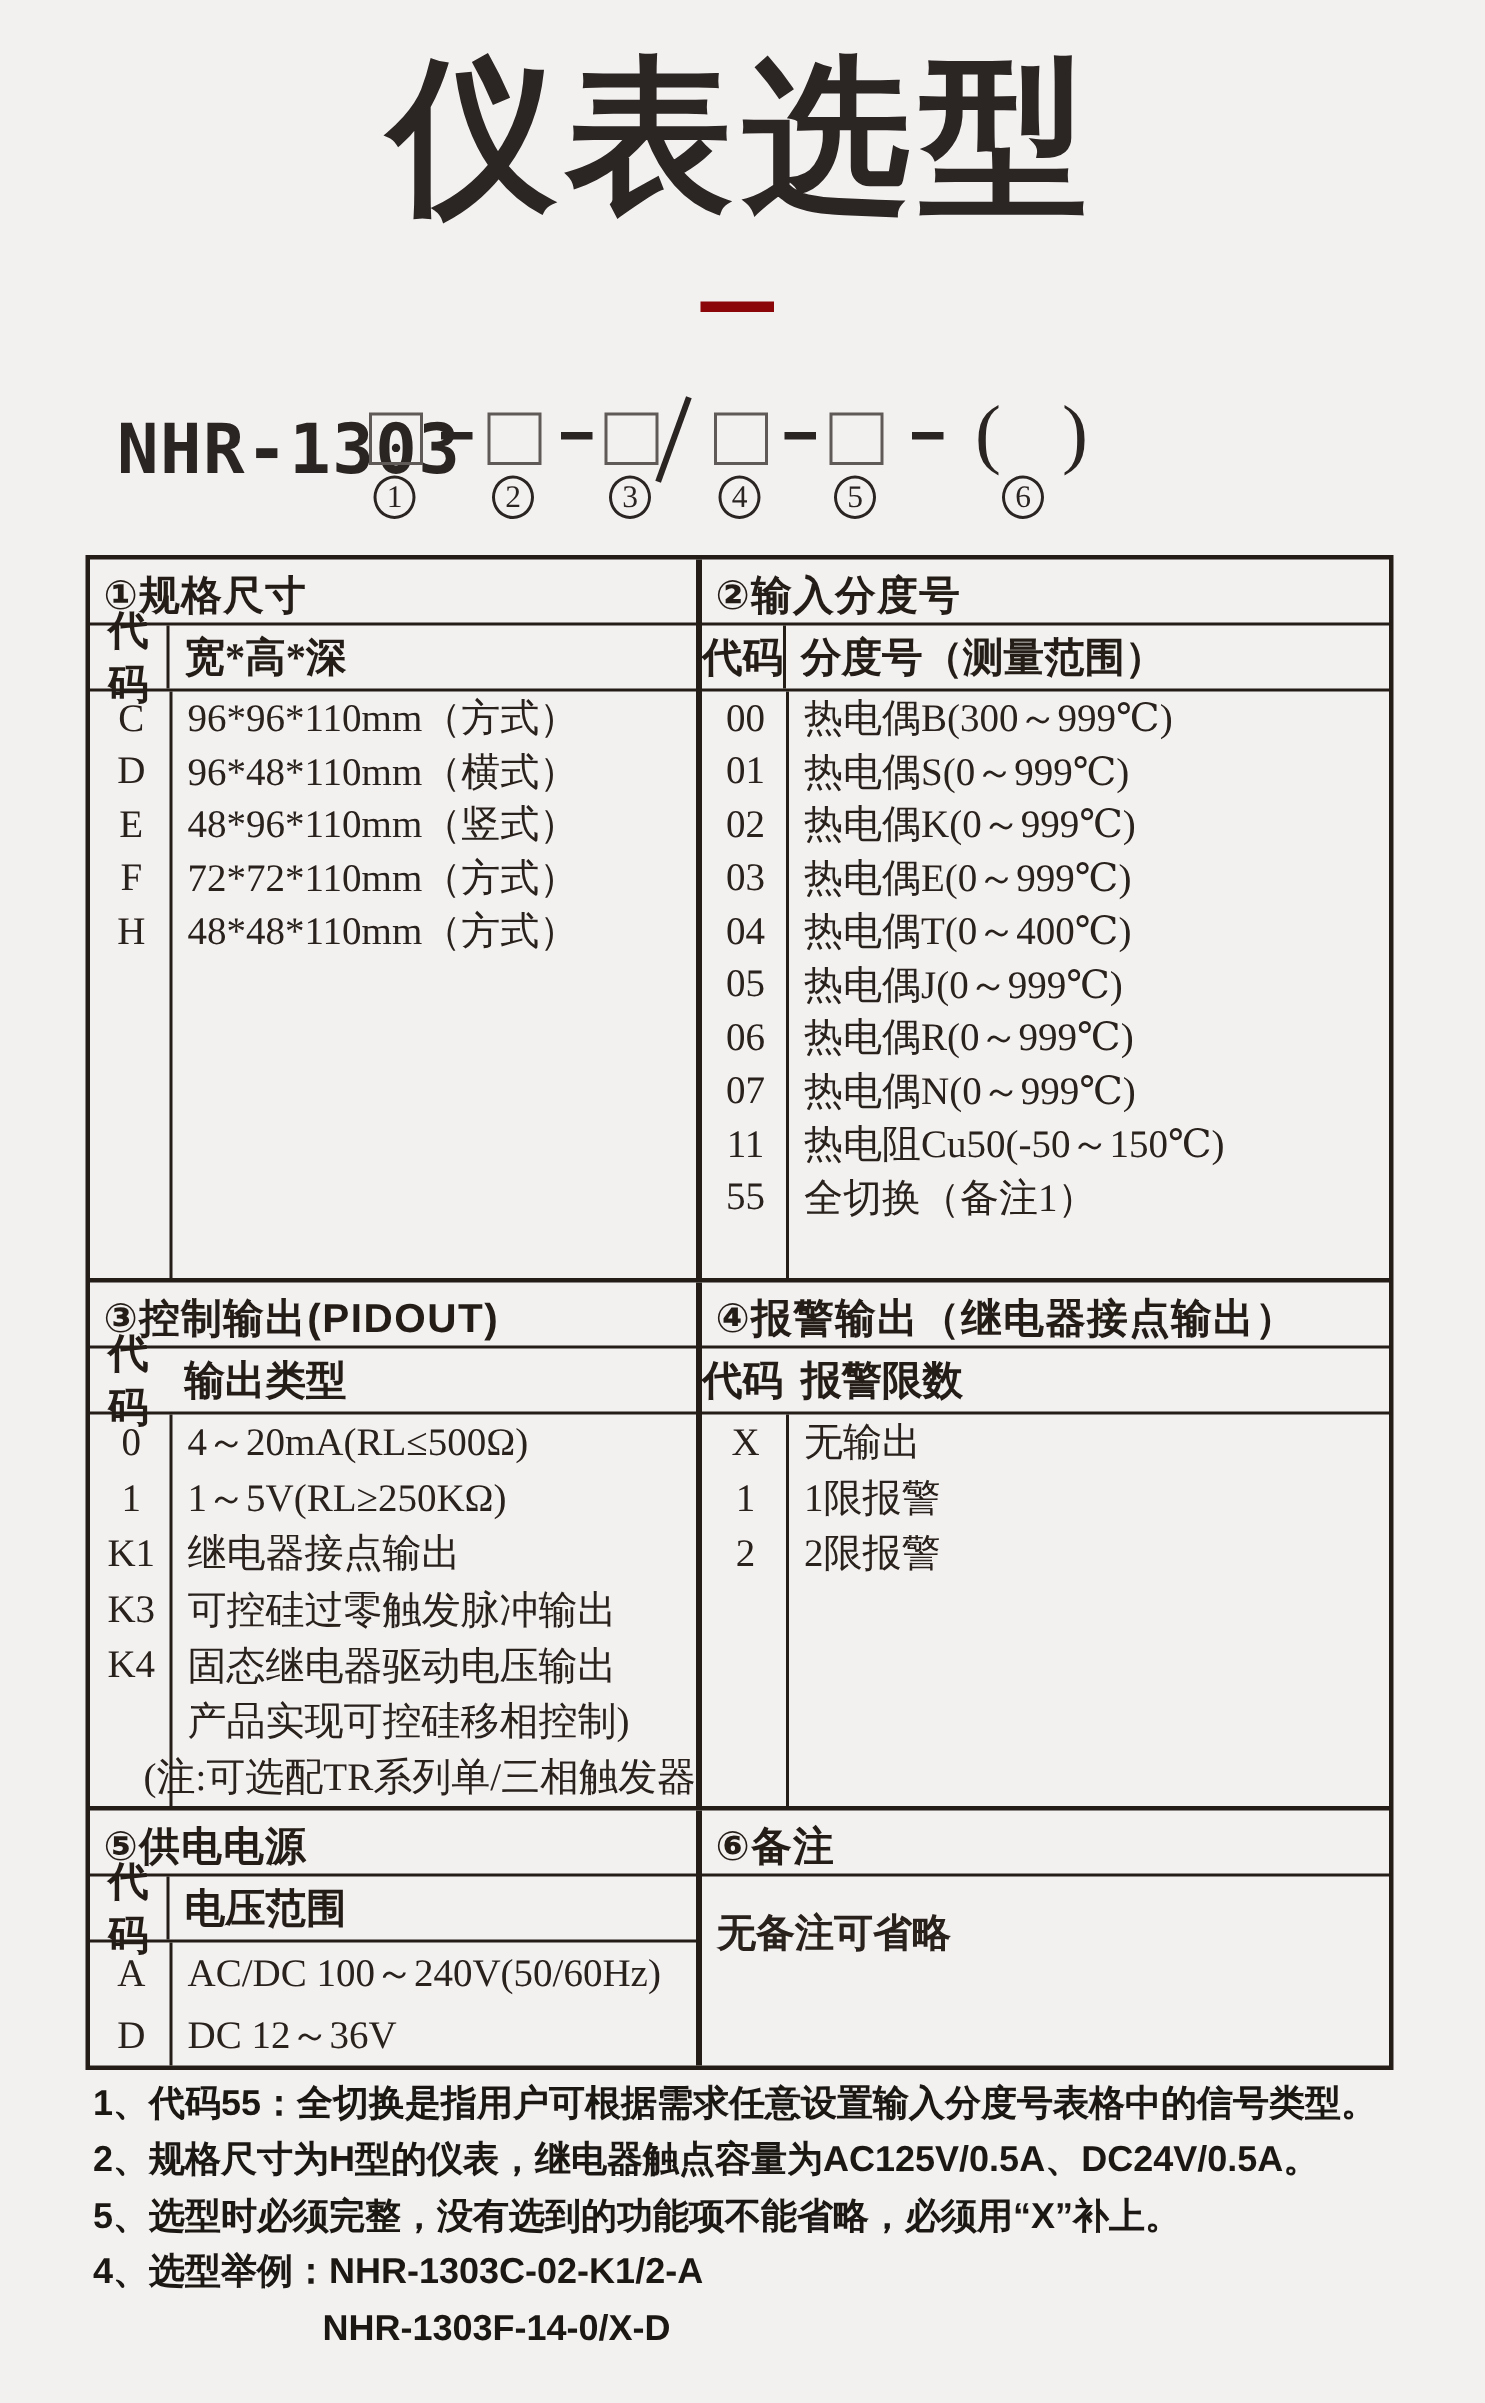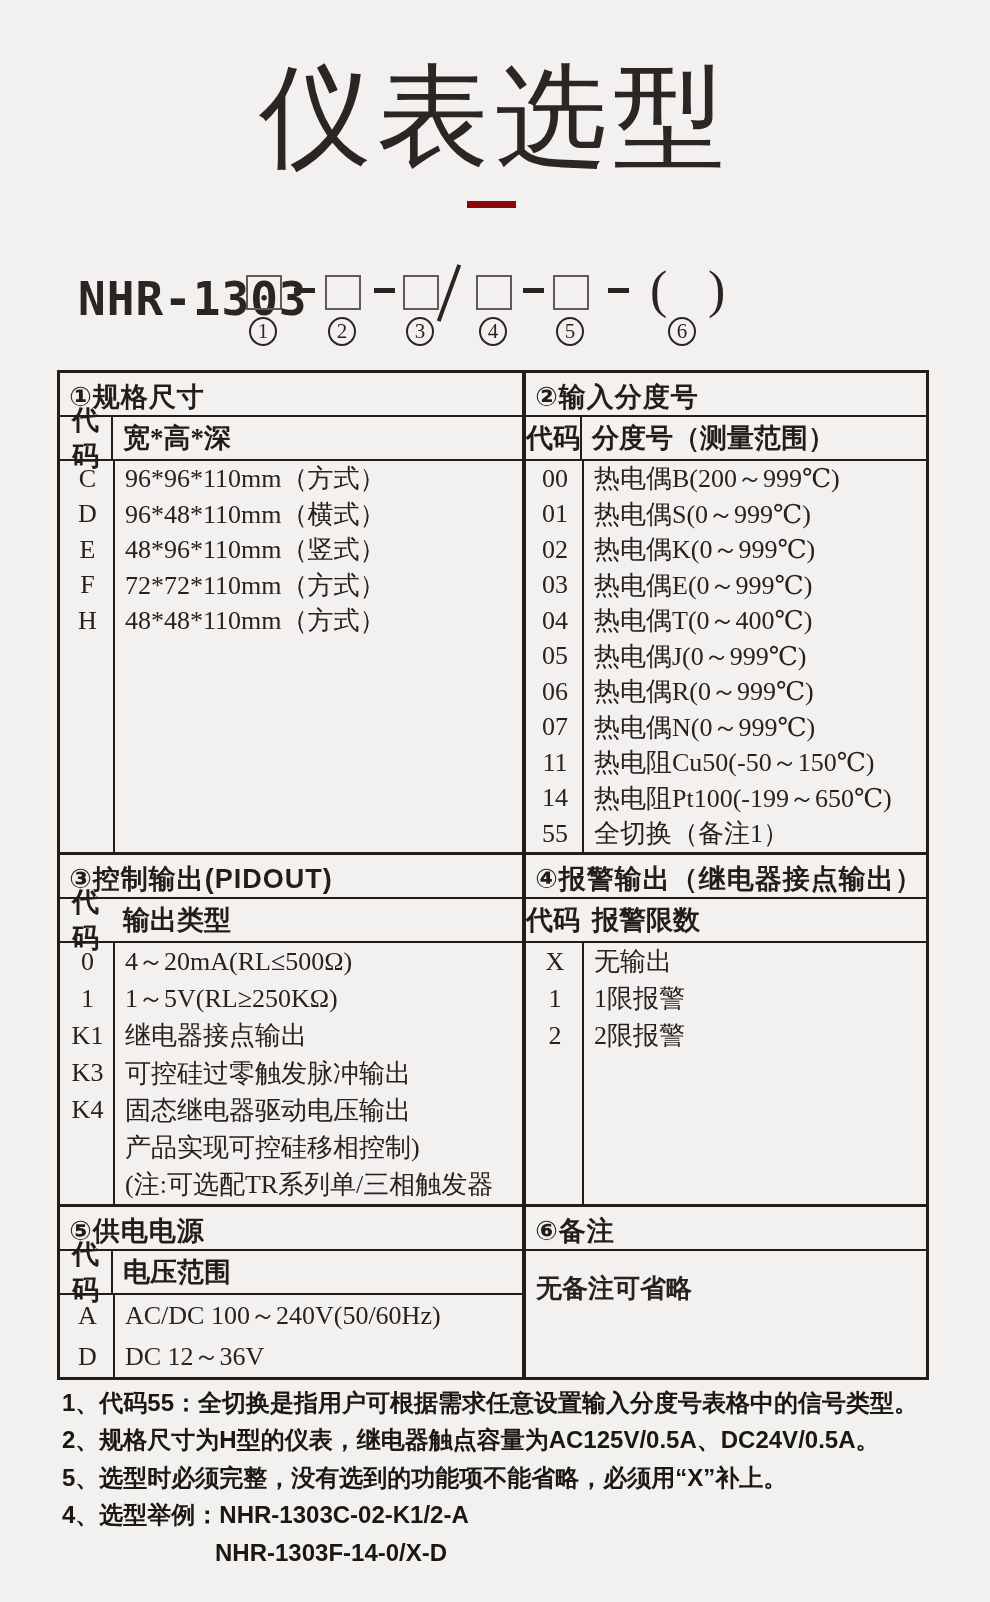--- a/index.html
+++ b/index.html
@@ -6,23 +6,23 @@
   html,body { width:990px; height:1602px; }
   body {
     position:relative;
     background:#f3f1f0;
     font-family:"Liberation Sans","DejaVu Sans",sans-serif;
     color:#281f1a;
     overflow:hidden;
   }
   
   .page-title {
-    position:absolute; top:42px; left:0; width:100%;
+    position:absolute; top:16px; left:0; width:100%;
     text-align:center;
-    font-size:112px; font-weight:400; letter-spacing:6px;
+    font-size:112px; font-weight:700; letter-spacing:6px;
     color:#2b2624;
   }
   .accent-dash {
     position:absolute; left:467px; top:201px;
     width:49px; height:7px; background:#8a0608;
   }
   
   .model-area { position:absolute; left:0; top:0; width:990px; }
   .model-label {
     position:absolute; left:78px; top:272px;
@@ -58,21 +58,21 @@
   .sel-table {
     position:absolute; left:57px; top:370px; width:872px; height:1010px;
     border:3px solid #241d17;
     display:flex; flex-direction:column;
   }
   .pair { display:flex; width:100%; }
   .pair-a { height:482px; border-bottom:3px solid #241d17; }
   .pair-b { height:352px; border-bottom:3px solid #241d17;justify-content:flex-end; }
   .pair-c { flex:1; }
   .sec { display:flex; flex-direction:column; position:relative; }
-  .sec.left  { width:466px; border-right:4px solid #241d17; }
+  .sec.left  { width:408px; border-right:4px solid #241d17; }
   .sec.right { flex:1; }
   .sec-title {
     height:44px; border-bottom:2px solid #241d17;
     font-size:27px; font-weight:700; letter-spacing:1px;
     padding:6px 0 0 9px; color:#241d17; white-space:nowrap;
   }
   .sec-sub {
     height:44px; border-bottom:2px solid #241d17;
     display:flex; align-items:center;
     font-family:"Liberation Serif","DejaVu Serif",serif;
@@ -176,21 +176,21 @@
     </section>
     <section class="sec right">
       <div class="sec-title">②输入分度号</div>
       <div class="sec-sub">
         <div class="code">代码</div>
         <div class="desc">分度号（测量范围）</div>
       </div>
       <div class="rows">
           <div class="row">
             <div class="code">00</div>
-            <div class="desc">热电偶B(200～999℃)</div>
+            <div class="desc">热电偶B(300～999℃)</div>
           </div>
           <div class="row">
             <div class="code">01</div>
             <div class="desc">热电偶S(0～999℃)</div>
           </div>
           <div class="row">
             <div class="code">02</div>
             <div class="desc">热电偶K(0～999℃)</div>
           </div>
           <div class="row">
@@ -209,24 +209,20 @@
             <div class="code">06</div>
             <div class="desc">热电偶R(0～999℃)</div>
           </div>
           <div class="row">
             <div class="code">07</div>
             <div class="desc">热电偶N(0～999℃)</div>
           </div>
           <div class="row">
             <div class="code">11</div>
             <div class="desc">热电阻Cu50(-50～150℃)</div>
-          </div>
-          <div class="row">
-            <div class="code">14</div>
-            <div class="desc">热电阻Pt100(-199～650℃)</div>
           </div>
           <div class="row">
             <div class="code">55</div>
             <div class="desc">全切换（备注1）</div>
           </div>
         </div>
     </section>
   </div>
 
   <div class="pair pair-b">

